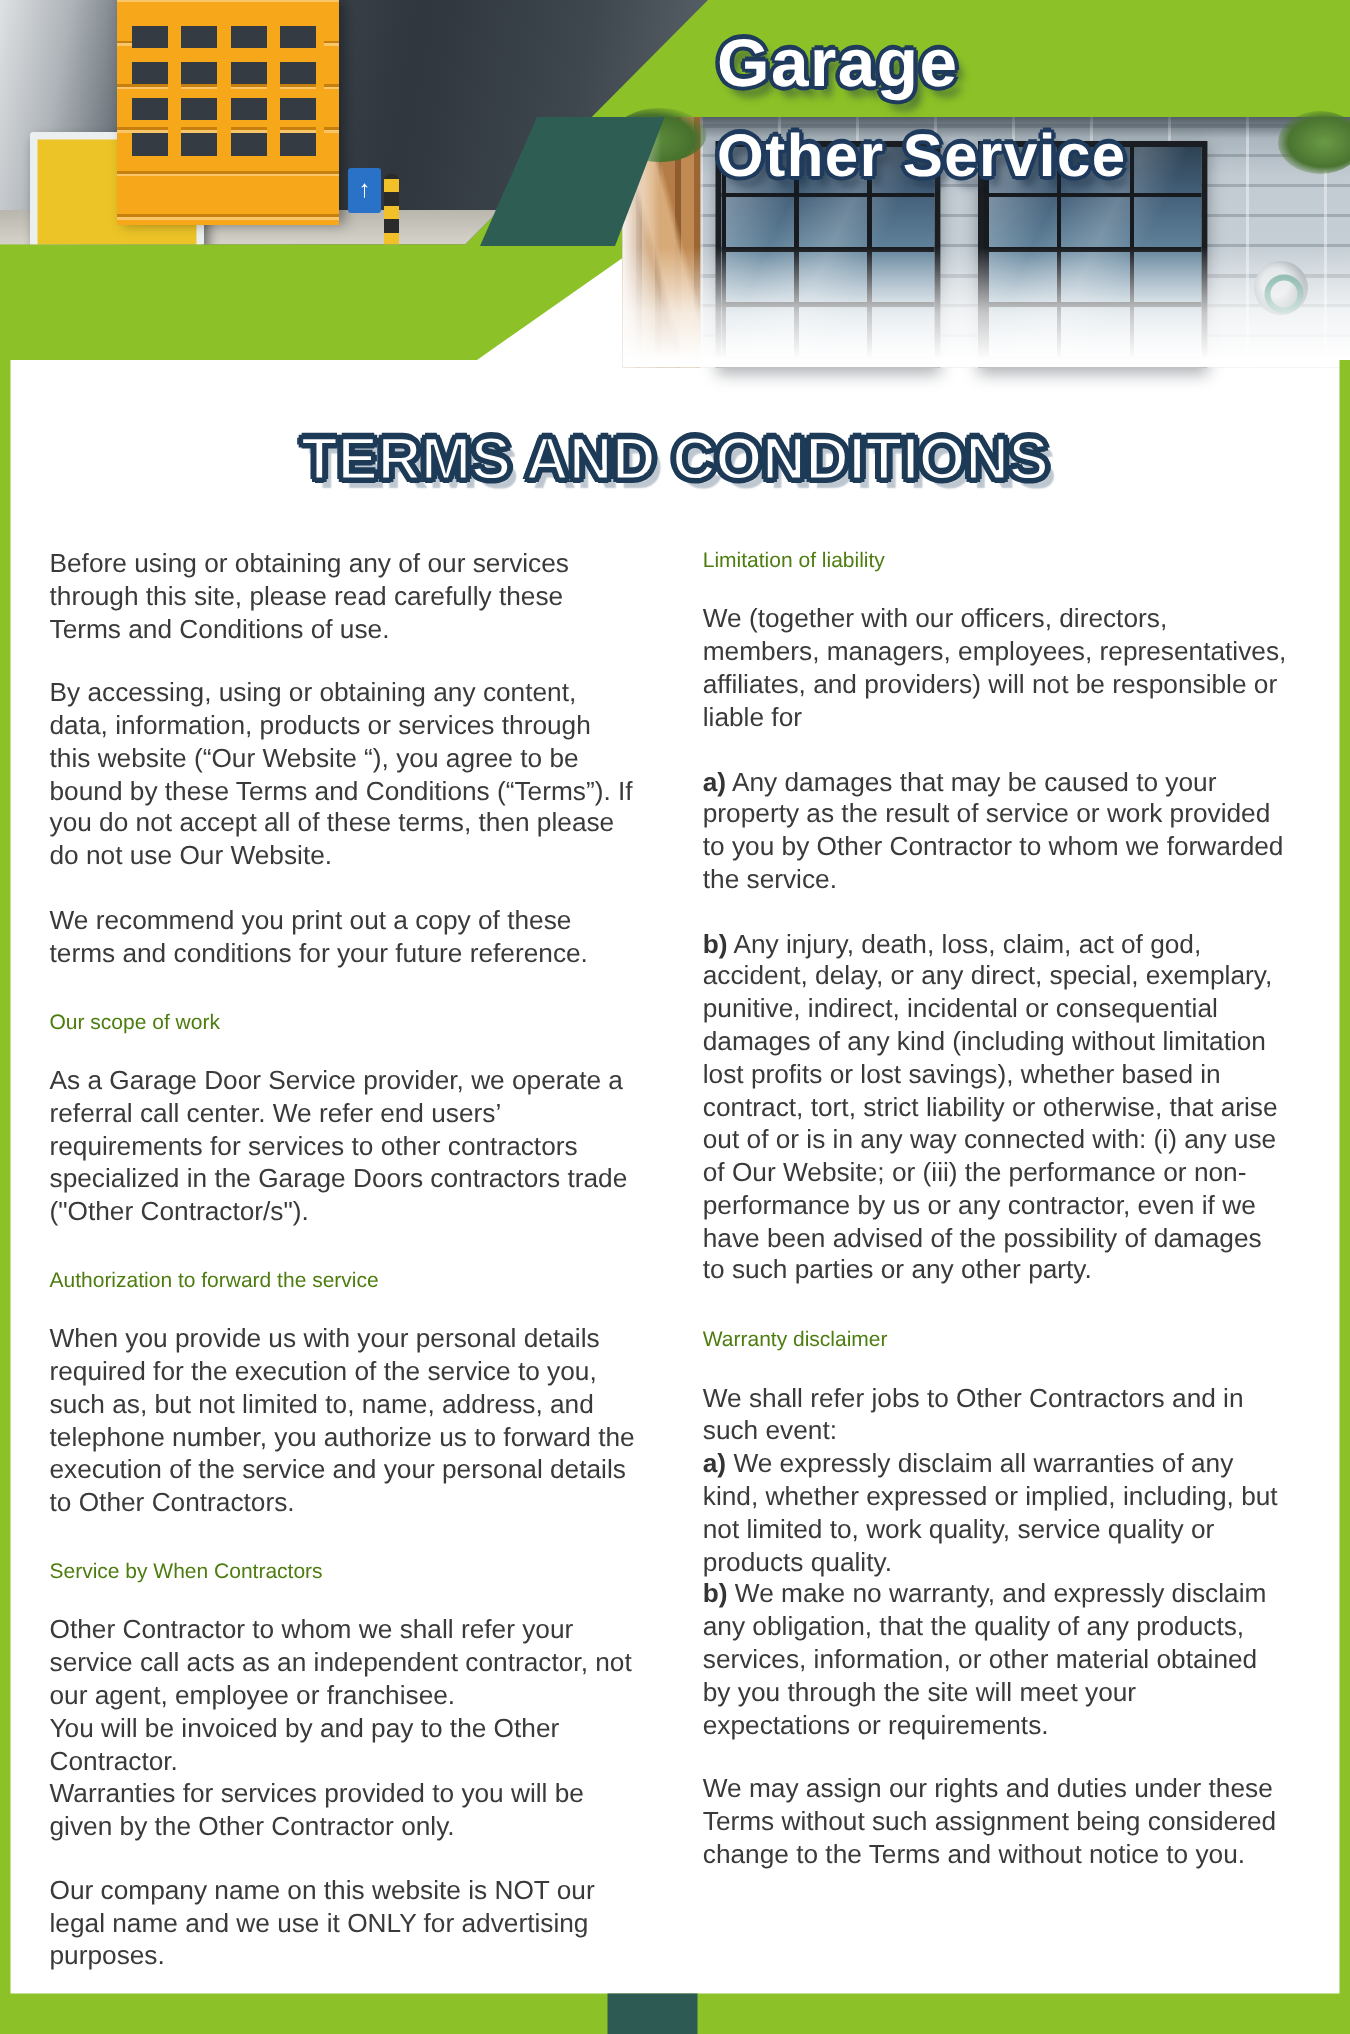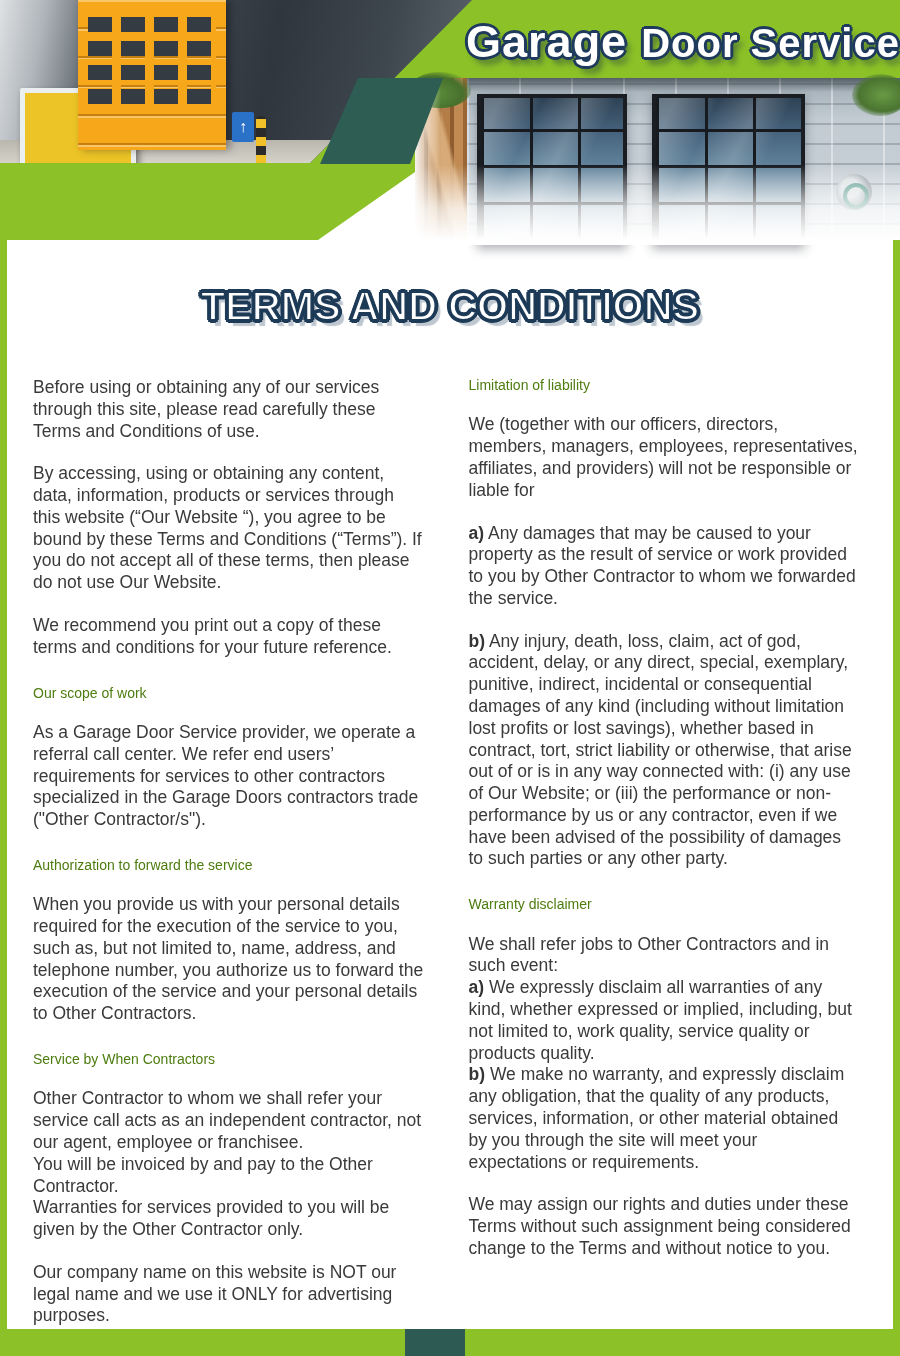--- a/index.html
+++ b/index.html
@@ -67,40 +67,40 @@
   .hose-reel{position:absolute;right:28px;top:96px;width:36px;height:36px;border-radius:50%;
     background:radial-gradient(circle at 40% 40%,#dde1e3 0 30%,#9aa4a9 60%,#6d777d 100%);}
   .hose-reel::after{content:"";position:absolute;left:7px;top:9px;width:18px;height:18px;border-radius:50%;
     border:4px solid #3f8f7c;opacity:.8;}
   .photo-fade{position:absolute;inset:0;
     background:linear-gradient(90deg,rgba(255,255,255,.9) 0,rgba(255,255,255,0) 26px),
                linear-gradient(180deg,rgba(255,255,255,0) 52%,rgba(255,255,255,.75) 78%,#fff 97%);}
 
   
   .logo{position:absolute;z-index:6;top:16px;left:478px;right:12px;
-    display:flex;justify-content:center;align-items:baseline;gap:14px;white-space:nowrap;}
+    display:flex;justify-content:center;align-items:baseline;gap:14px;white-space:nowrap;flex-direction:column;}
   .logo span{color:#fff;font-weight:800;letter-spacing:1px;
     text-shadow:-3px 0 0 #1e3a5c,3px 0 0 #1e3a5c,0 -3px 0 #1e3a5c,0 3px 0 #1e3a5c,
       -2px -2px 0 #1e3a5c,2px -2px 0 #1e3a5c,-2px 2px 0 #1e3a5c,2px 2px 0 #1e3a5c,
       5px 7px 6px rgba(25,45,65,.55);}
   .logo .w1{font-size:45px;} .logo .w2{font-size:40px;}
 
   
   .page-title{margin:39px 0 0;text-align:center;font-size:40px;font-weight:800;
     letter-spacing:0;color:#fff;-webkit-text-stroke:2px #1d3a57;
     text-shadow:-3px 0 0 #1d3a57,3px 0 0 #1d3a57,0 -3px 0 #1d3a57,0 3px 0 #1d3a57,
       -2px -2px 0 #1d3a57,2px -2px 0 #1d3a57,-2px 2px 0 #1d3a57,2px 2px 0 #1d3a57,
       5px 6px 1px rgba(110,130,150,.45);}
 
   
   .main{display:flex;gap:44px;margin-top:36px;padding:0 40px 40px 33px;}
   .col{flex:1;min-width:0;color:#3a3a3a;font-size:17.5px;line-height:1.245;}
   .col p{margin:0 0 21px;}
   .col h2{margin:26px 0 20px;font-size:14px;font-weight:400;color:#4d7c0f;}
-  .col > :first-child{margin-top:12px;}
+  .col > :first-child{margin-top:0;}
   .col strong{font-weight:700;color:#343434;}
 
   
   .edge{position:absolute;top:240px;bottom:0;width:7px;background:#8cc227;z-index:8;}
   .edge-left{left:0;} .edge-right{right:0;}
   .footer-bar{position:absolute;left:0;bottom:0;width:100%;height:27px;background:#8cc227;z-index:9;}
   .footer-accent{position:absolute;left:405px;top:0;width:60px;height:27px;background:#2d5a52;}
 </style>
 </head>
 <body>
@@ -131,21 +131,21 @@
       <div class="gdoor gd2"></div>
       <div class="fence"></div>
       <div class="plant plant-1"></div>
       <div class="plant plant-2"></div>
       <div class="hose-reel"></div>
       <div class="photo-fade"></div>
     </div>
 
     <div class="logo">
       <span class="w1">Garage</span>
-      <span class="w2">Door Service</span>
+      <span class="w2">Other Service</span>
     </div>
   </div>
 
   <h1 class="page-title">TERMS AND CONDITIONS</h1>
 
   <div class="main">
     <div class="col">
         <p><span>Before using or obtaining any of our services through this site, please read carefully these Terms and Conditions of use.</span></p>
         <p><span>By accessing, using or obtaining any content, data, information, products or services through this website (“Our Website “), you agree to be bound by these Terms and Conditions (“Terms”). If you do not accept all of these terms, then please do not use Our Website.</span></p>
         <p><span>We recommend you print out a copy of these terms and conditions for your future reference.</span></p>

